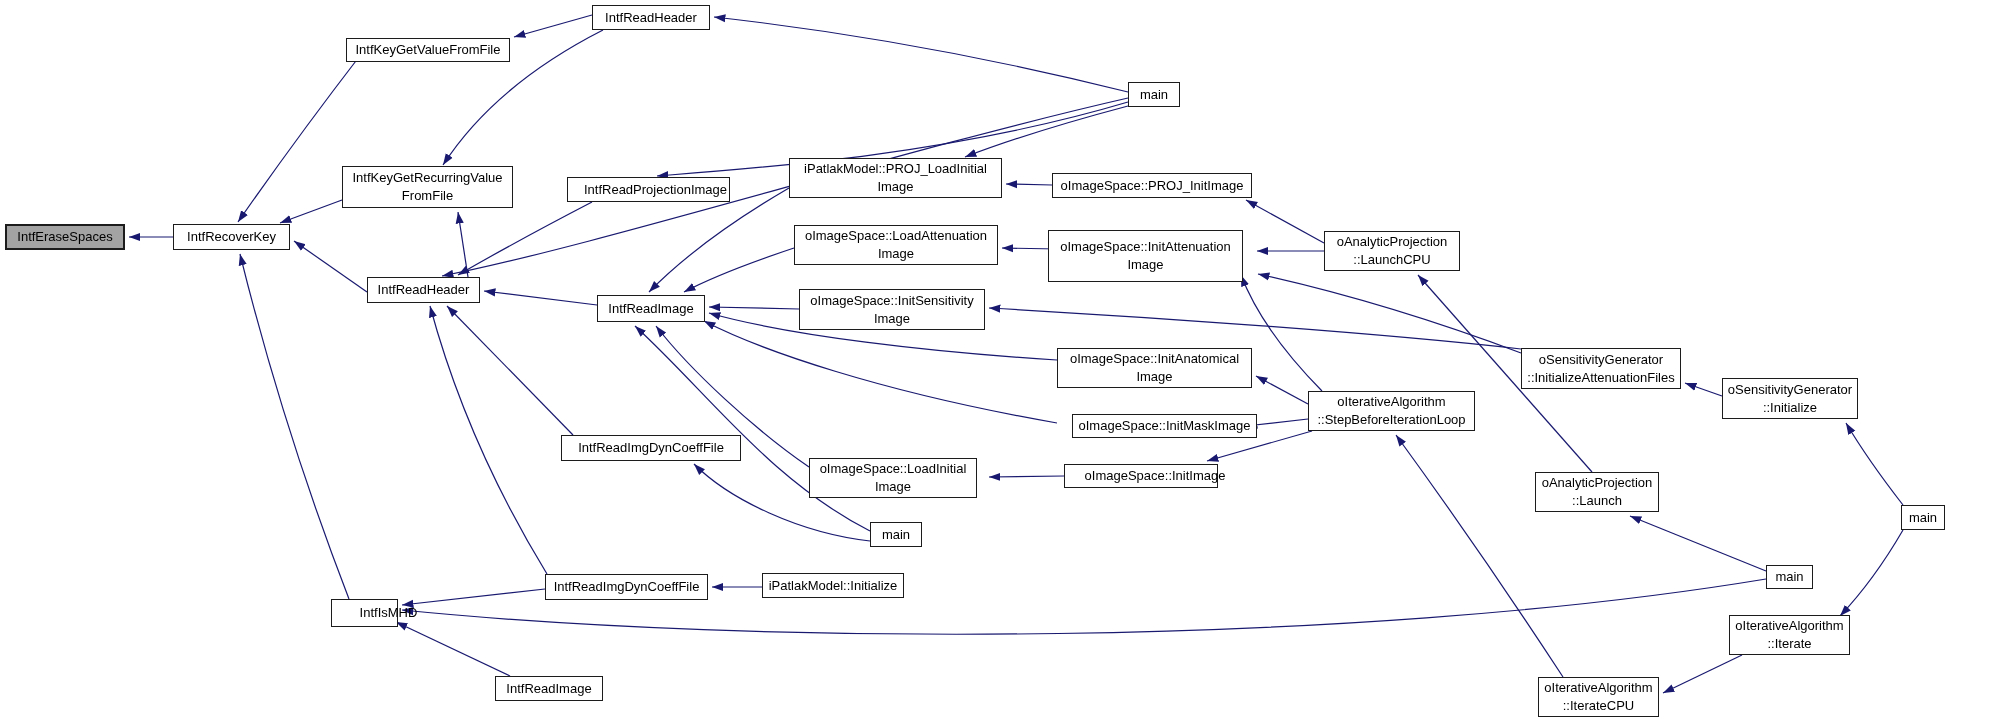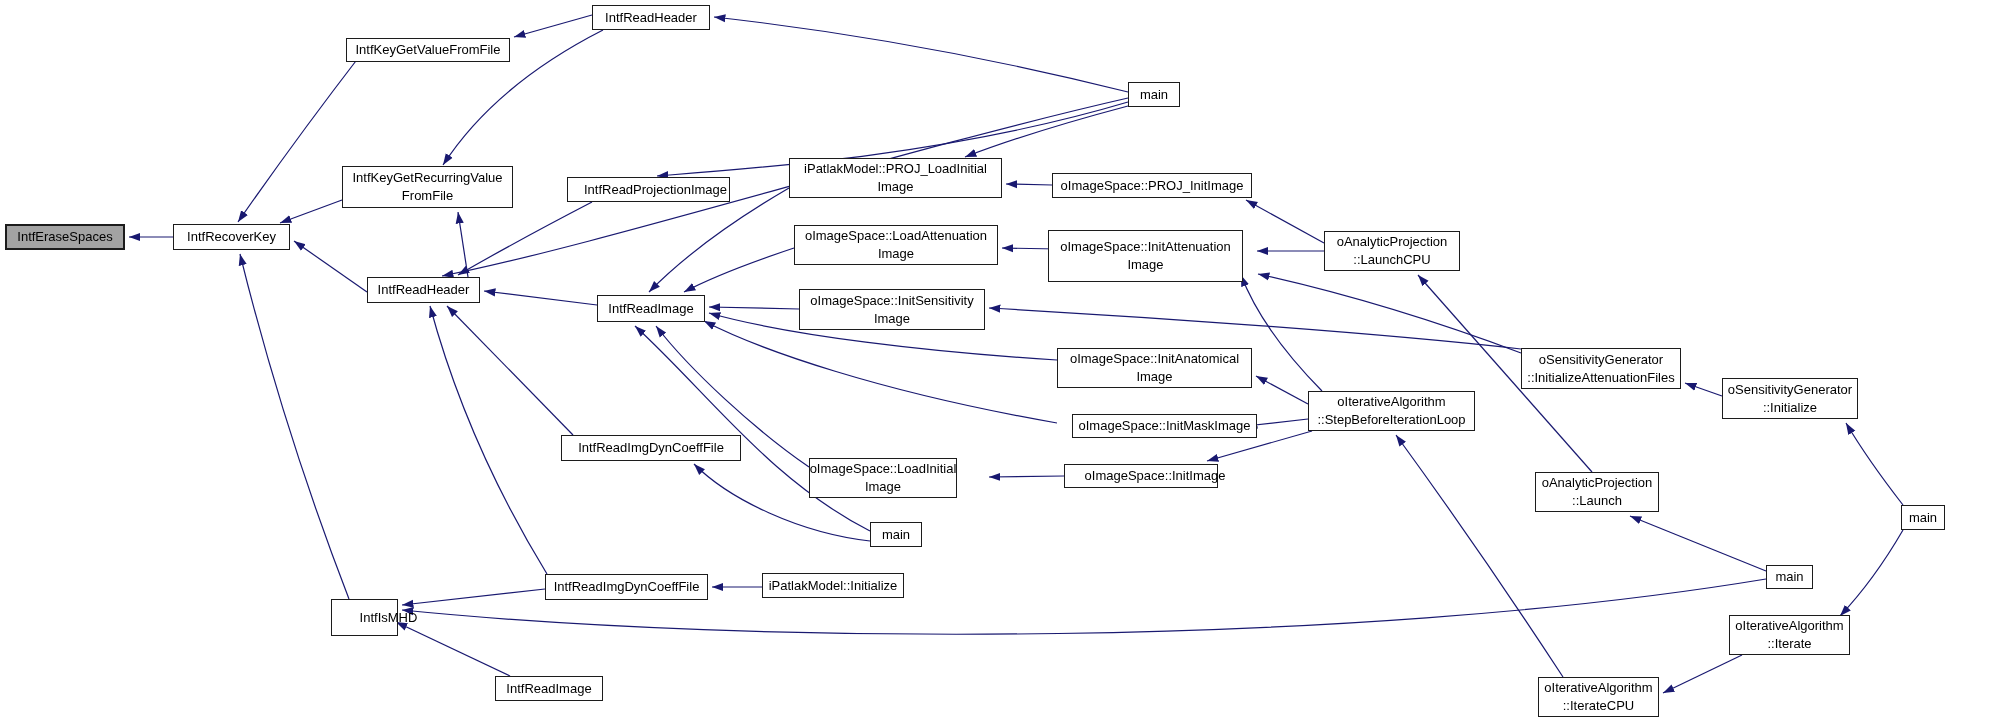--- a/index.html
+++ b/index.html
@@ -79,21 +79,21 @@
       <div class="node" style="left: 346px; top: 38px; width: 164px; height: 24px;">
         <span>IntfKeyGetValueFromFile</span>
       </div>
       <div class="node" style="left: 342px; top: 166px; width: 171px; height: 42px;">
         <span>IntfKeyGetRecurringValue</span>
         <span>FromFile</span>
       </div>
       <div class="node" style="left: 367px; top: 277px; width: 113px; height: 26px;">
         <span>IntfReadHeader</span>
       </div>
-      <div class="node" style="left: 331px; top: 599px; width: 67px; height: 37px; padding-left: 48px;">
+      <div class="node" style="left: 331px; top: 599px; width: 67px; height: 28px; padding-left: 48px;">
         <span>IntfIsMHD</span>
       </div>
       <div class="node" style="left: 592px; top: 5px; width: 118px; height: 25px;">
         <span>IntfReadHeader</span>
       </div>
       <div class="node" style="left: 567px; top: 177px; width: 163px; height: 25px; padding-left: 14px;">
         <span>IntfReadProjectionImage</span>
       </div>
       <div class="node" style="left: 597px; top: 295px; width: 108px; height: 27px;">
         <span>IntfReadImage</span>
@@ -112,21 +112,21 @@
         <span>Image</span>
       </div>
       <div class="node" style="left: 794px; top: 225px; width: 204px; height: 40px;">
         <span>oImageSpace::LoadAttenuation</span>
         <span>Image</span>
       </div>
       <div class="node" style="left: 799px; top: 289px; width: 186px; height: 41px;">
         <span>oImageSpace::InitSensitivity</span>
         <span>Image</span>
       </div>
-      <div class="node" style="left: 809px; top: 458px; width: 148px; height: 40px;">
+      <div class="node" style="left: 809px; top: 458px; width: 168px; height: 40px;">
         <span>oImageSpace::LoadInitial</span>
         <span>Image</span>
       </div>
       <div class="node" style="left: 870px; top: 522px; width: 52px; height: 25px;">
         <span>main</span>
       </div>
       <div class="node" style="left: 762px; top: 573px; width: 142px; height: 25px;">
         <span>iPatlakModel::Initialize</span>
       </div>
       <div class="node" style="left: 1052px; top: 173px; width: 200px; height: 25px;">

